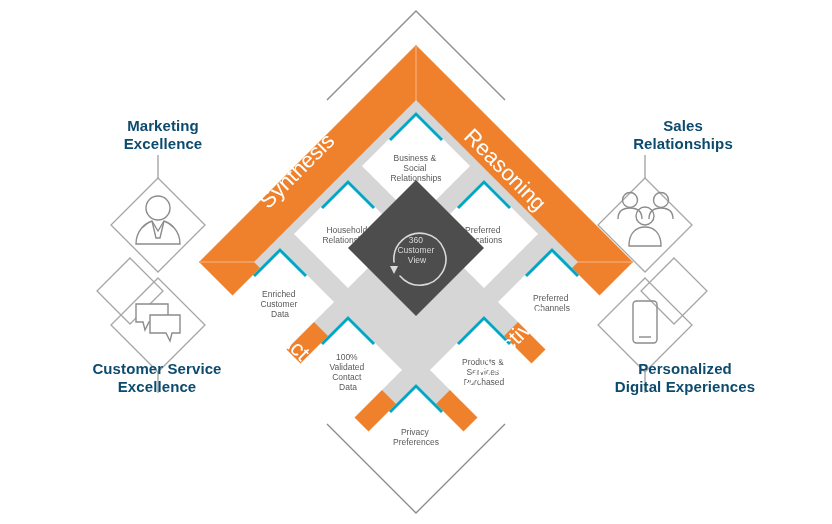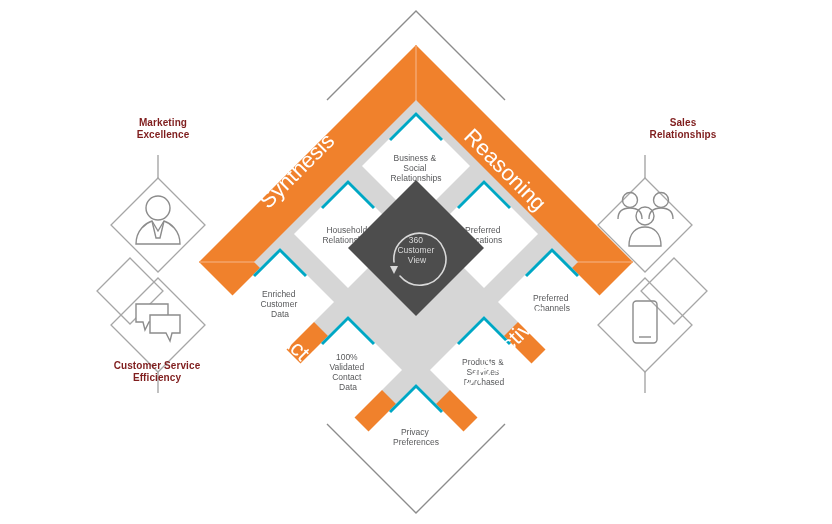--- a/index.html
+++ b/index.html
@@ -24,22 +24,22 @@
   #diagram-svg {
     position: absolute;
     left: 0;
     top: 0;
     width: 832px;
     height: 524px;
     display: block;
   }
   .side-label {
     position: absolute;
-    color: #7f1d1d;
-    font-size: 10px;
+    color: #0c4a6e;
+    font-size: 15px;
     font-weight: bold;
     line-height: 1.22;
     text-align: center;
     white-space: pre-line;
     letter-spacing: 0.1px;
   }
   .side-label.left  { width: 190px; }
   .side-label.right { width: 210px; }
   #label-marketing-excellence { left: 68px;  top: 117px; }
   #label-customer-service     { left: 62px;  top: 360px; }
@@ -213,19 +213,21 @@
         <line x1="639" y1="337" x2="651" y2="337"></line>
       </g>
     </g>
     <line x1="645" y1="372" x2="645" y2="393" stroke="#a6a6a6" stroke-width="1.4"></line>
   </svg>
 
   <div class="side-label left" id="label-marketing-excellence">Marketing
 Excellence</div>
 
   <div class="side-label left" id="label-customer-service">Customer Service
-Efficiency</div>
+Excellence</div>
 
   <div class="side-label right" id="label-sales-effectiveness">Sales
 Relationships</div>
 
+  <div class="side-label right" id="label-personalized-digital">Personalized
+Digital Experiences</div>
 
 </div>
 
 </body></html>

